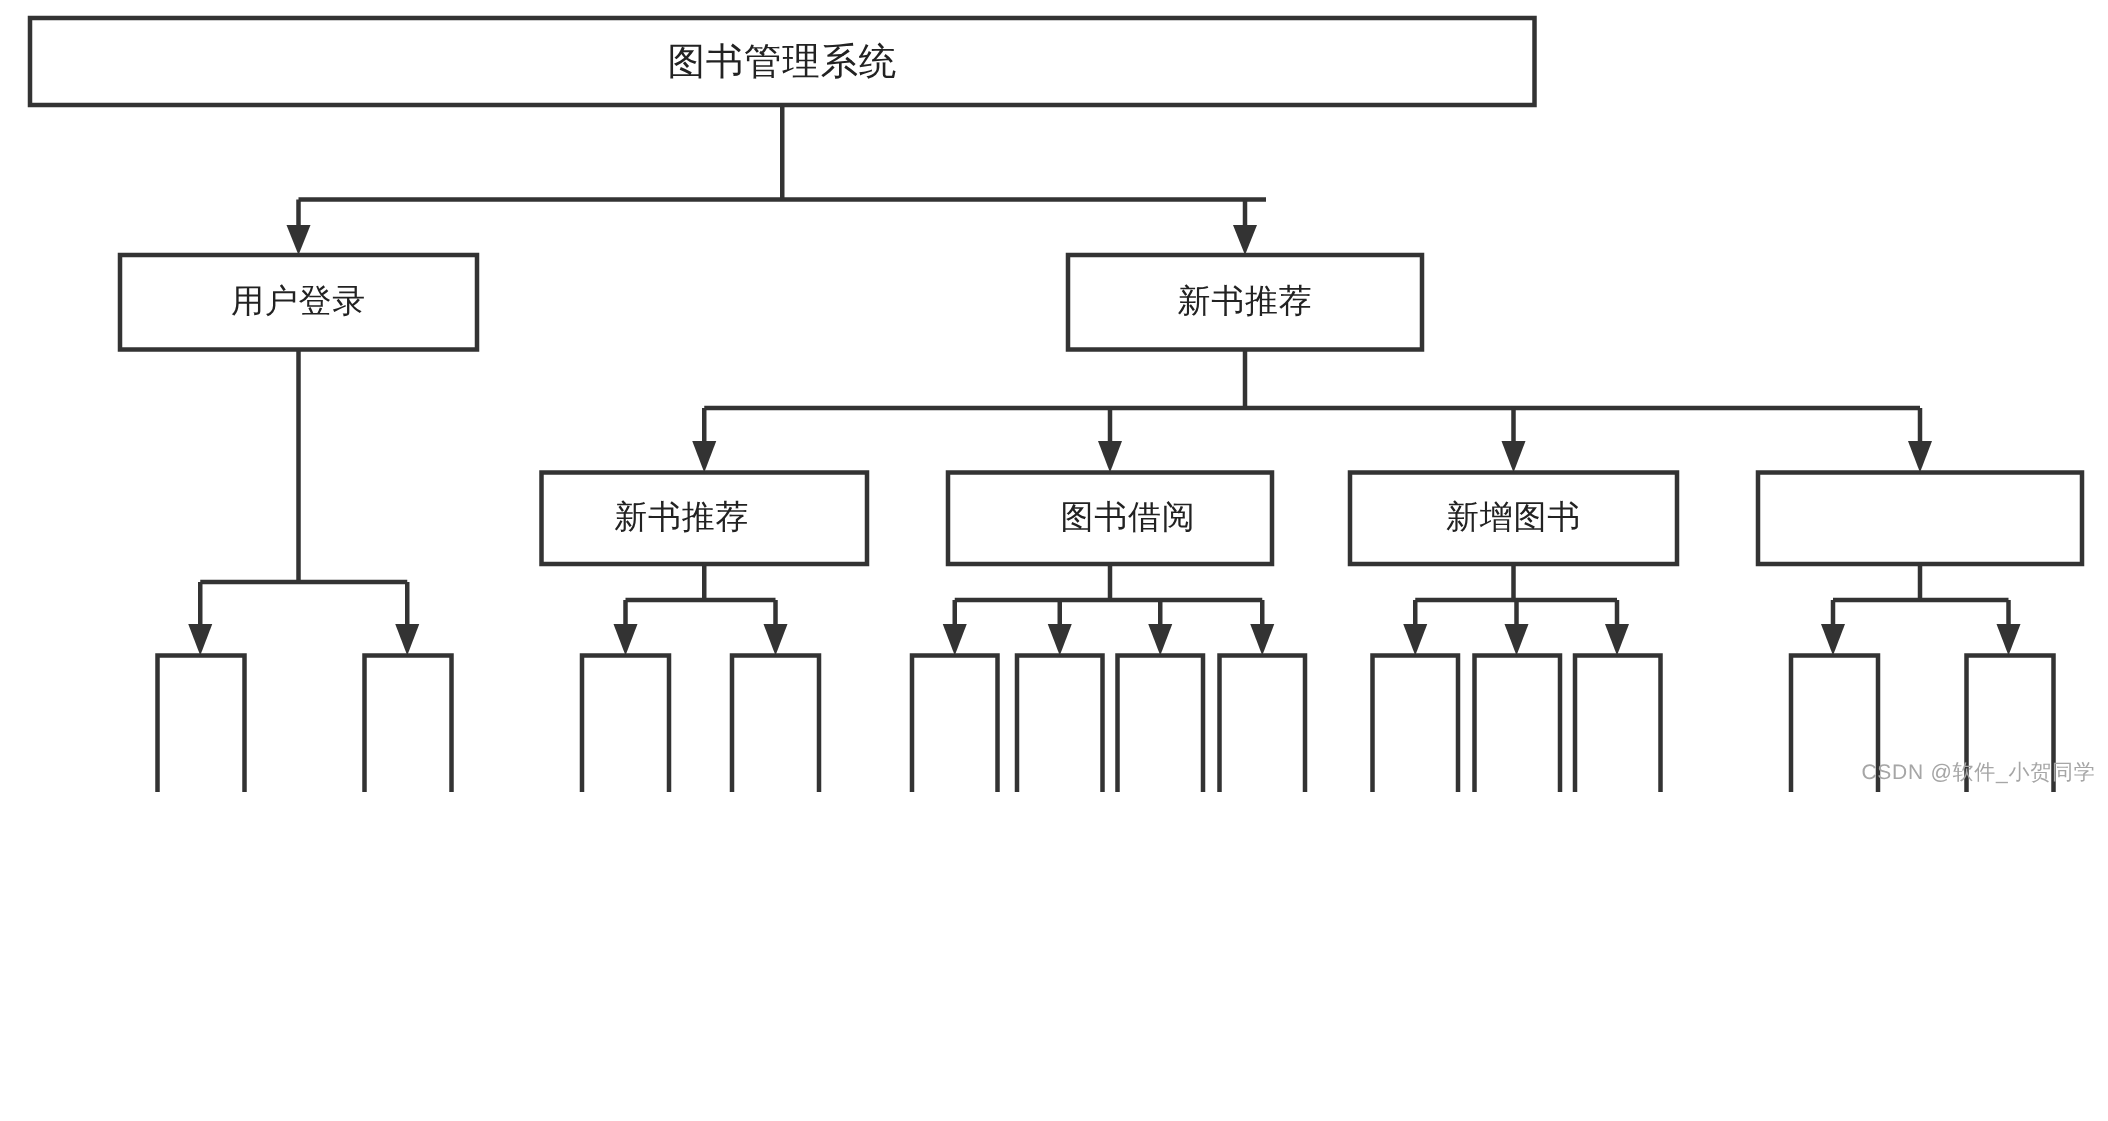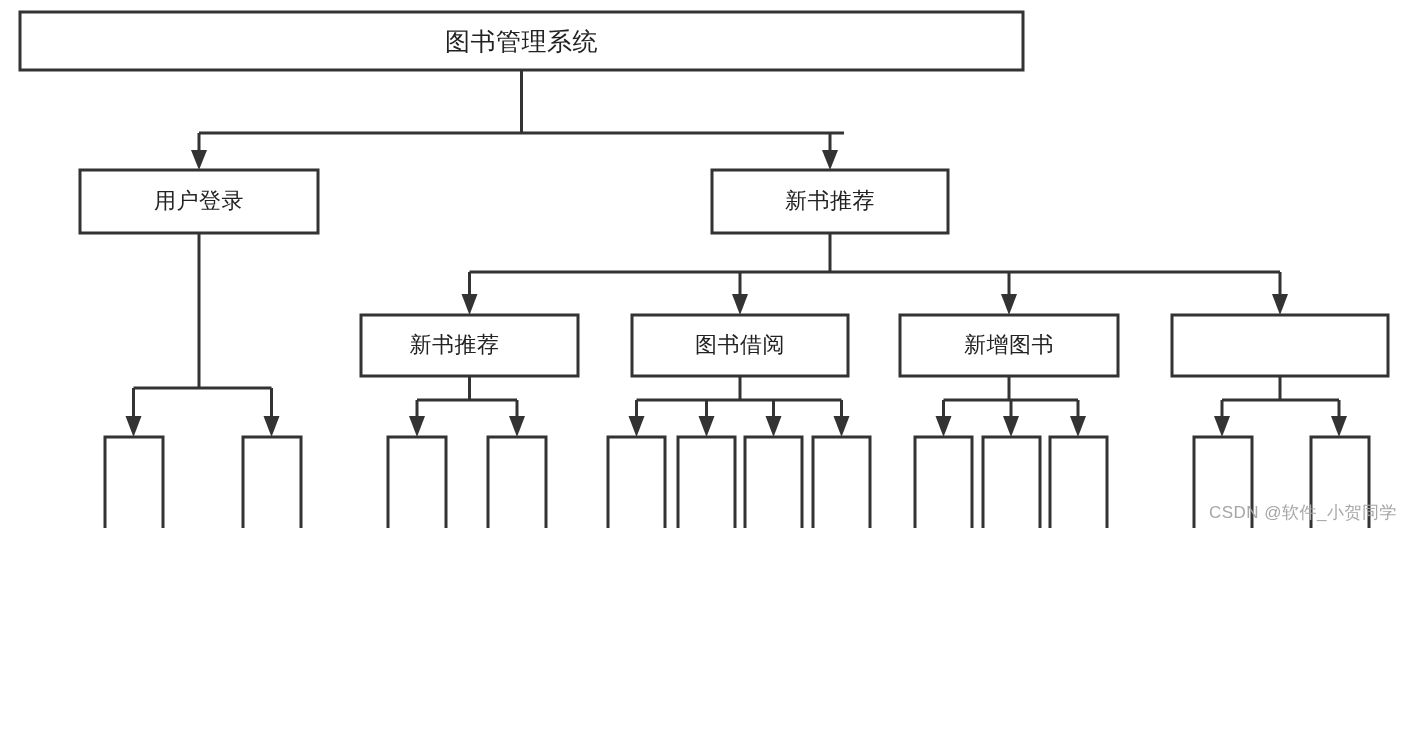--- a/index.html
+++ b/index.html
@@ -62,21 +62,21 @@
     writing-mode: vertical-rl;
     text-orientation: upright;
     letter-spacing: 1px;
     white-space: nowrap;
     pointer-events: none;
   }
   #watermark {
     position: absolute;
     right: 8px;
     bottom: 4px;
-    font-size: 17px;
+    font-size: 14px;
     color: #a6a6a6;
     letter-spacing: 0.5px;
     white-space: nowrap;
     user-select: none;
   }
 </style>
 </head>
 <body>
 
 <div id="diagram-root">
@@ -184,21 +184,21 @@
     <rect class="node-box" x="1194" y="437" width="58" height="296"></rect>
     <rect class="node-box" x="1311" y="437" width="58" height="296"></rect>
   </svg>
 
   <div class="node-label-h" style="left:20px; top:12px; width:1003px; height:58px; font-size:25px;">图书管理系统</div>
 
   <div class="node-label-h" style="left:80px; top:170px; width:238px; height:63px;">用户登录</div>
   <div class="node-label-h" style="left:712px; top:170px; width:236px; height:63px;">新书推荐</div>
 
   <div class="node-label-h" style="left:346px; top:315px; width:217px; height:61px;">新书推荐</div>
-  <div class="node-label-h" style="left:632px; top:315px; width:216px; height:61px;">图书借阅</div>
+  <div class="node-label-h" style="left:632px; top:315px; width:216px; height:61px;padding-left:12px;">图书借阅</div>
   <div class="node-label-h" style="left:900px; top:315px; width:218px; height:61px;">新增图书</div>
 
   <div class="node-label-v" style="left:105px; top:505px; width:58px; height:228px;">用户登录</div>
   <div class="node-label-v" style="left:243px; top:505px; width:58px; height:228px;">注销登录</div>
 
   <div class="node-label-v" style="left:388px; top:505px; width:58px; height:228px;">查询图书</div>
   <div class="node-label-v" style="left:488px; top:505px; width:58px; height:228px;">借阅图书</div>
 
   <div class="node-label-v" style="left:608px; top:505px; width:57px; height:228px;">查询图书</div>
   <div class="node-label-v" style="left:678px; top:443px; width:57px; height:290px;">新增图书（管理员）</div>

